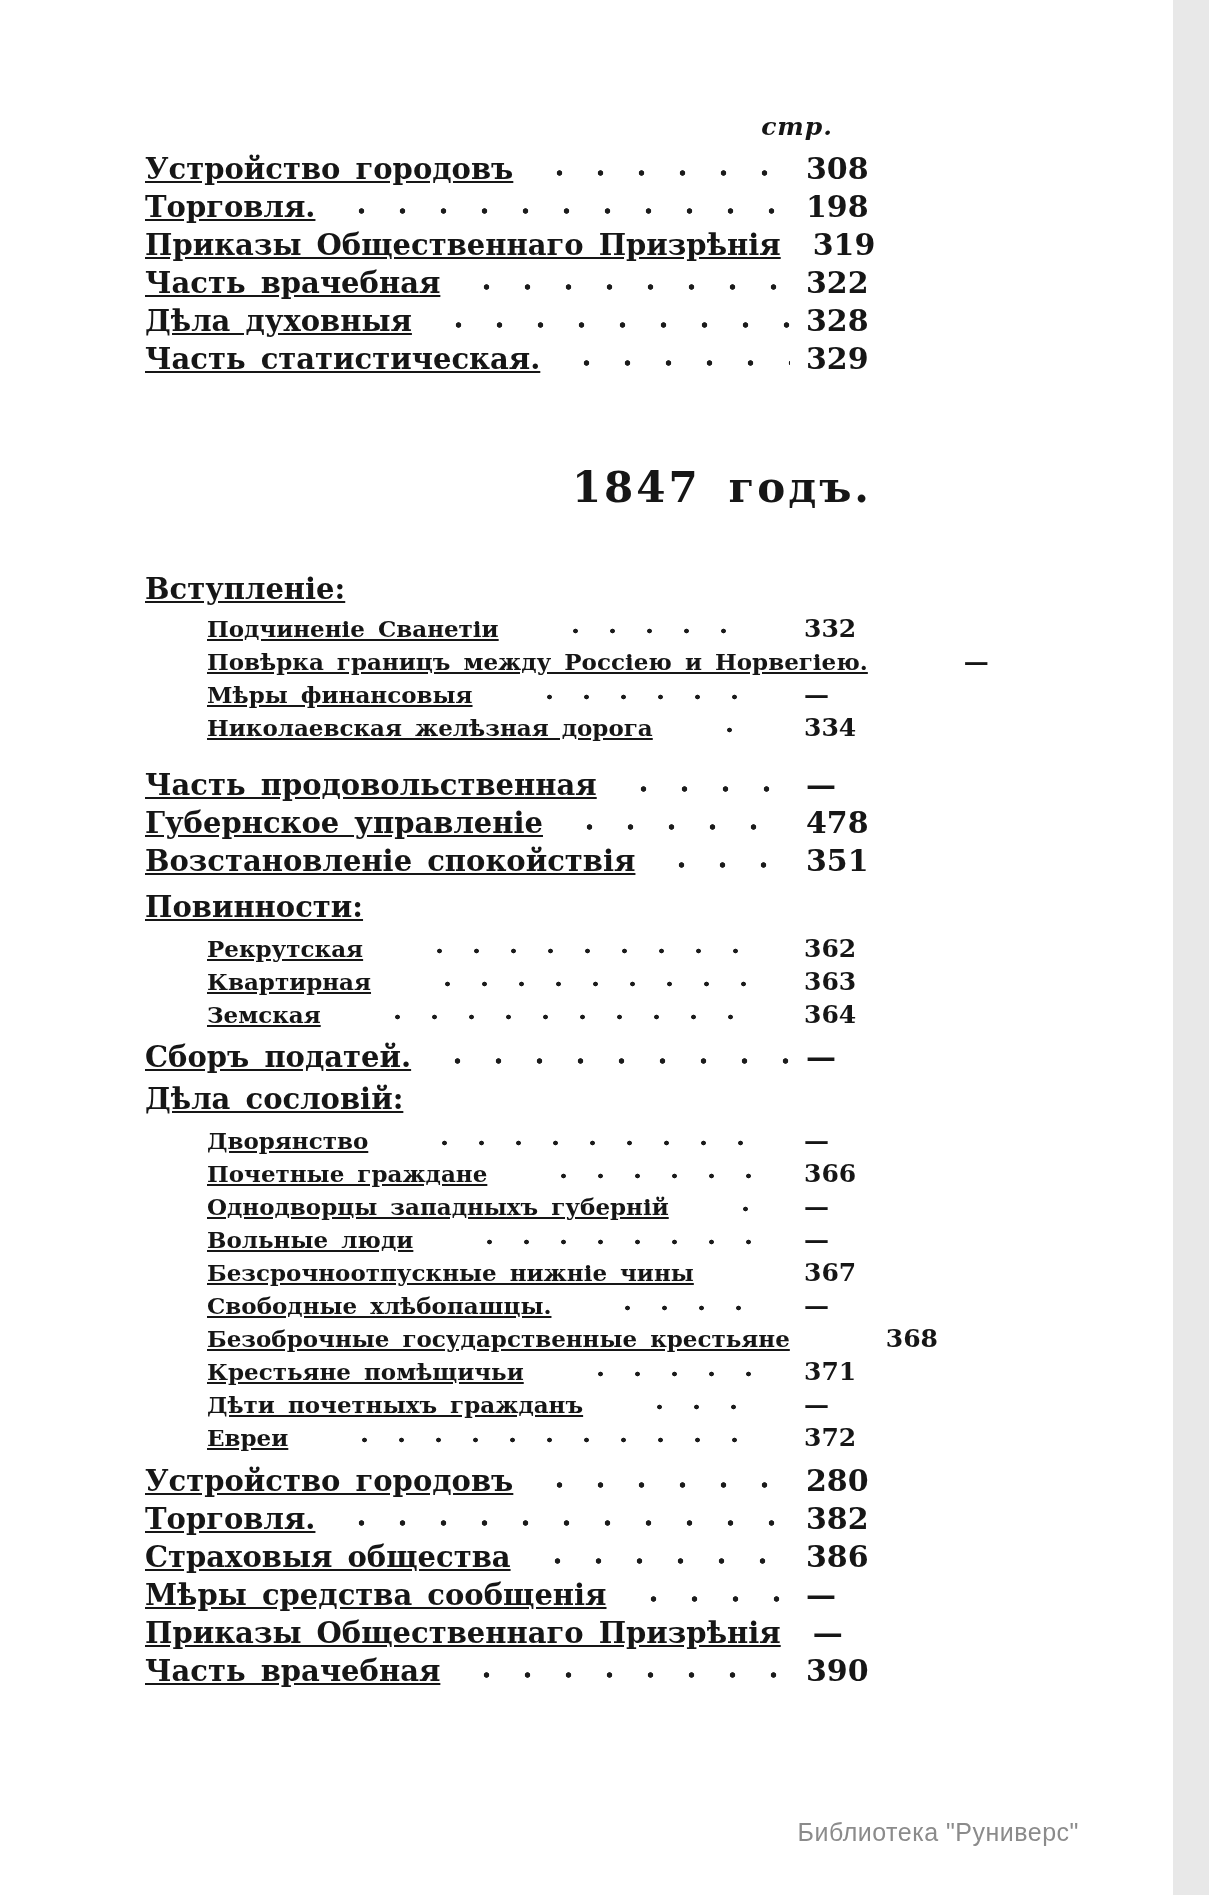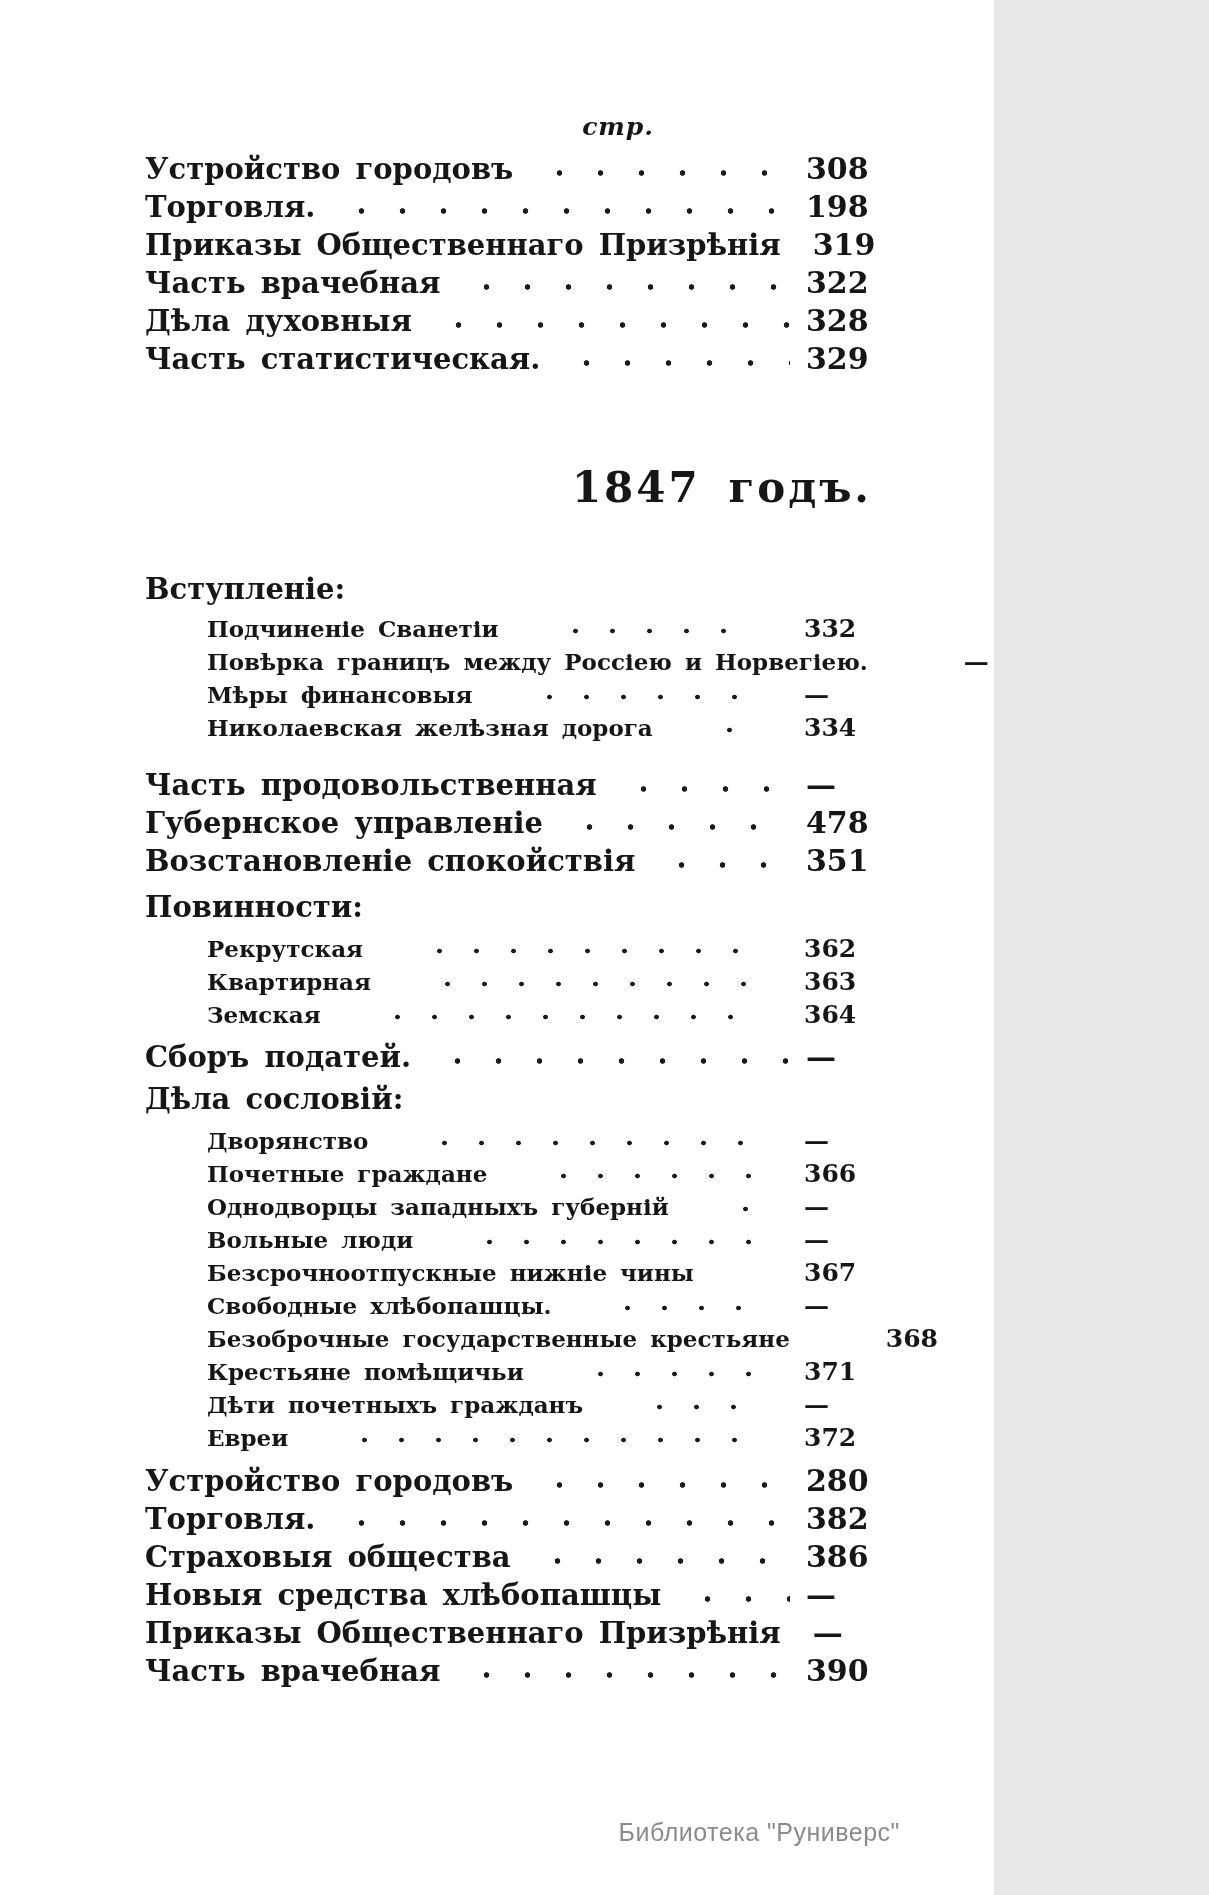--- a/index.html
+++ b/index.html
@@ -1,33 +1,33 @@
 <!DOCTYPE html>
 <html><head>
 <meta charset="utf-8">
 <style>
   html,body{margin:0;padding:0;background:#e8e8e8;}
   .page{
     position:relative;
-    width:994px;height:1895px;
+    width:1173px;height:1895px;
     background:#ffffff;
     overflow:hidden;
     font-family:"DejaVu Serif", serif;
     color:#161616;
   }
   .col-label{
     position:absolute;top:112px;right:340px;
     font-style:italic;font-weight:bold;font-size:25px;
     letter-spacing:1px;
   }
   .content{position:absolute;left:145px;top:150px;width:727px;}
   .row{display:flex;align-items:baseline;}
   .row.main,.row.heading{height:38px;line-height:38px;font-size:29px;}
   .row.sub{height:33px;line-height:33px;font-size:23px;padding-left:62px;padding-right:12px;gap:32px;}
-  .t{white-space:nowrap;font-weight:bold;word-spacing:5px;}
+  .t{white-space:nowrap;font-weight:bold;word-spacing:5px;text-decoration:underline;}
   .n{margin-left:10px;text-align:left;min-width:66px;font-weight:bold;white-space:nowrap;}
   .main .n{font-size:30px;}
   .sub .n{font-size:25px;min-width:56px;}
   .leader{
     flex:1 1 auto;height:12px;align-self:flex-end;
     margin:0 6px 9px 16px;
     background-image:radial-gradient(circle, #1b1b1b 2.4px, transparent 3.1px);
     background-size:41px 12px;
     background-position:10px 50%;
     background-repeat:repeat-x;
@@ -223,21 +223,21 @@
       <span class="t">Торговля.</span>
       <span class="leader"></span>
       <span class="n">382</span>
     </div>
     <div class="row main">
       <span class="t">Страховыя общества</span>
       <span class="leader"></span>
       <span class="n">386</span>
     </div>
     <div class="row main">
-      <span class="t">Новыя средства хлѣбопашцы</span>
+      <span class="t">Мѣры средства сообщенія</span>
       <span class="leader"></span>
       <span class="n">—</span>
     </div>
     <div class="row main">
       <span class="t">Приказы Общественнаго Призрѣнія</span>
       <span class="leader"></span>
       <span class="n">—</span>
     </div>
     <div class="row main">
       <span class="t">Часть врачебная</span>

